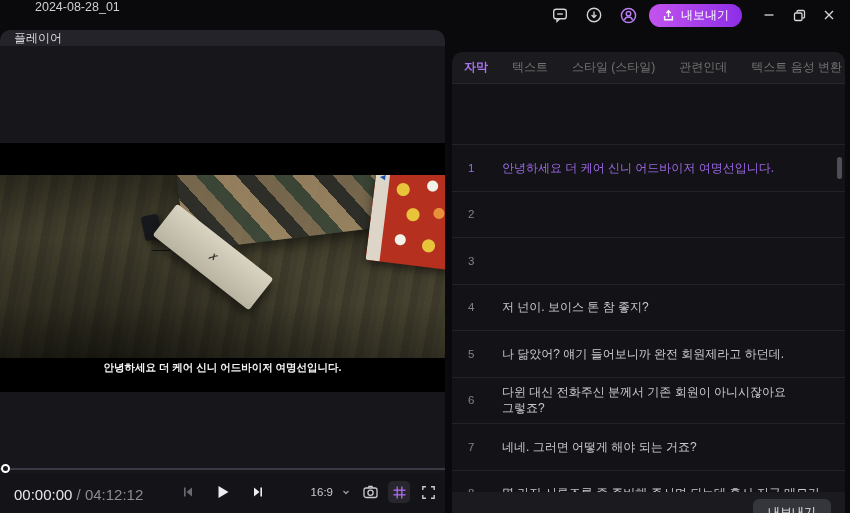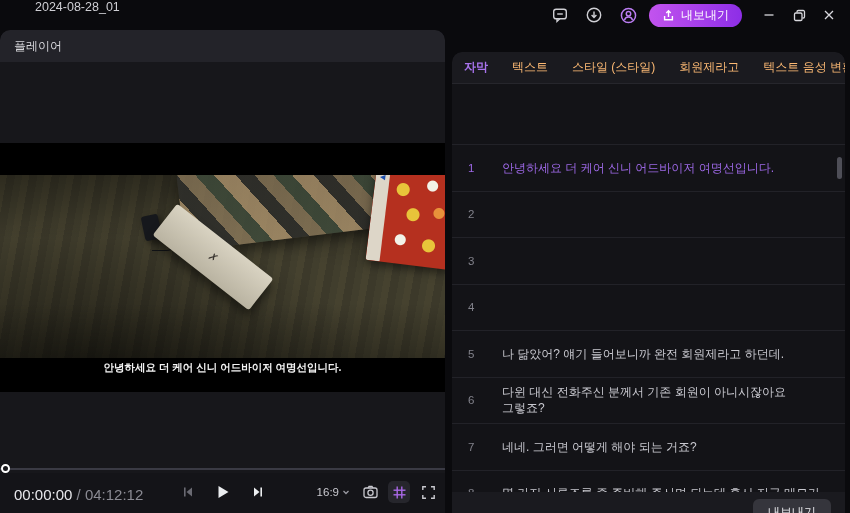--- a/index.html
+++ b/index.html
@@ -11,21 +11,21 @@
   .app-title { margin-left:35px; font-size:12.5px; color:#cfcfd4; }
   .titlebar-right { position:absolute; right:0; top:0; height:30px; display:flex; align-items:center; gap:8px; padding-right:8px; }
   .tb-icon { width:26px; height:26px; display:flex; align-items:center; justify-content:center; cursor:pointer; }
   .export-pill { height:23px; padding:0 13px; border-radius:13px; display:flex; align-items:center; gap:6px;
     background:linear-gradient(90deg,#c253ee,#8d2ee6); color:#fff; font-size:12px; cursor:pointer; }
   .win-btns { display:flex; align-items:center; gap:4px; margin-left:6px; }
   .win-btn { width:26px; height:26px; display:flex; align-items:center; justify-content:center; color:#d8d8dd; cursor:pointer; }
 
   
   .left-panel { position:absolute; left:0; top:30px; width:445px; height:483px; background:#17171b; border-radius:10px 10px 0 0; overflow:hidden; }
-  .player-header { height:32px; background:#232329; display:flex; align-items:center; padding-left:14px; font-size:12px; color:#d8d8dd; border-radius:10px 10px 0 0; }
+  .player-header { height:16px; background:#232329; display:flex; align-items:center; padding-left:14px; font-size:12px; color:#d8d8dd; border-radius:10px 10px 0 0; }
   .video-box { position:absolute; left:0; top:113px; width:445px; height:249px; background:#000; overflow:hidden; }
   .scene { position:absolute; left:0; top:32px; width:445px; height:183px; overflow:hidden;
     background:
       radial-gradient(ellipse at 20% 110%, rgba(0,0,0,.55), transparent 55%),
       radial-gradient(ellipse at 100% 0%, rgba(0,0,0,.3), transparent 40%),
       repeating-linear-gradient(100deg,#46422f 0 7px,#3c392a 7px 15px,#413e2d 15px 22px),
       #3e3b2c; }
   .scene-shade { position:absolute; inset:0; background:linear-gradient(180deg, rgba(0,0,0,.35), transparent 35%, transparent 70%, rgba(0,0,0,.3)); }
   .blanket { position:absolute; left:180px; top:-18px; width:205px; height:82px; transform:rotate(-7deg); border-radius:10px;
     background:
@@ -56,27 +56,27 @@
   
   .seek-row { position:absolute; left:0; bottom:40px; width:445px; height:8px; cursor:pointer; }
   .seek-track { position:absolute; left:0; top:3px; width:100%; height:2px; background:#3a3a44; }
   .seek-handle { position:absolute; left:1px; top:-1px; width:9px; height:9px; border-radius:50%; border:2px solid #fff; background:#17171b; }
   .controls-bar { position:absolute; left:0; bottom:0; width:445px; height:40px; background:#141418; }
   .time-text { position:absolute; left:14px; top:13px; font-size:15px; color:#8b8b93; }
   .time-text .cur { color:#e8e8ec; }
   .play-cluster { position:absolute; left:0; right:0; top:8px; display:flex; justify-content:center; align-items:center; gap:13px; }
   .ctl-btn { width:22px; height:22px; display:flex; align-items:center; justify-content:center; cursor:pointer; }
   .right-ctls { position:absolute; right:6px; top:8px; display:flex; align-items:center; gap:7px; }
-  .ratio-btn { font-size:11.5px; color:#c9c9cf; display:flex; align-items:center; gap:3px; cursor:pointer; margin-right:2px; }
+  .ratio-btn { font-size:11.5px; color:#c9c9cf; display:flex; align-items:center; gap:9px; cursor:pointer; margin-right:2px; }
   .grid-active { background:#26262c; border-radius:5px; }
 
   
   .right-panel { position:absolute; left:452px; top:30px; width:393px; height:483px; background:#131317; border-radius:10px 10px 0 0; overflow:hidden;margin-top:22px; }
   .tabs-row { height:32px; background:#1a1a1f; display:flex; align-items:center; gap:24px; padding-left:12px; border-bottom:1px solid #26262c; border-radius:10px 10px 0 0; }
-  .tab { font-size:12px; color:#fdba74; cursor:pointer; white-space:nowrap; }
+  .tab { font-size:12px; color:#737373; cursor:pointer; white-space:nowrap; }
   .tab.active { color:#a873ec; font-weight:bold; }
   .sub-header { position:absolute; left:0; top:33px; width:100%; height:59px; display:flex; align-items:center; }
   .sub-header-title { font-size:13px; font-weight:bold; color:#e4e4e8; margin-left:10px; }
   .lang-select { font-size:12.5px; color:#b9b9c1; margin-left:12px; display:flex; align-items:center; gap:4px; cursor:pointer; }
   .translate-btn { position:absolute; right:14px; top:13px; height:30px; padding:0 13px; border-radius:7px; background:#26262d; border:1px solid #37373f;
     display:flex; align-items:center; gap:7px; font-size:12.5px; color:#e2e2e7; cursor:pointer; }
   .sub-list { position:absolute; left:0; top:92px; width:100%; bottom:0; border-top:1px solid #222228; }
   .sub-row { display:flex; align-items:center; min-height:46.5px; border-bottom:1px solid #222228; cursor:pointer; }
   .row-num { width:20px; margin-left:16px; font-size:11.5px; color:#82828b; flex-shrink:0; }
   .row-text { margin-left:14px; margin-right:20px; font-size:12px; line-height:16px; color:#c9c9d0; white-space:pre-line; }
@@ -229,38 +229,39 @@
       </div>
     </div>
   </div>
 </div>
 
 <div class="right-panel">
   <div class="tabs-row" id="tabs-row">
       <div class="tab active">자막</div>
       <div class="tab">텍스트</div>
       <div class="tab">스타일 (스타일)</div>
-      <div class="tab">회원제라고</div>
+      <div class="tab">관련인데</div>
       <div class="tab">텍스트 음성 변환</div>
     </div>
 
 
   <div class="sub-list" id="sub-list">
       <div class="sub-row active">
         <span class="row-num">1</span>
         <span class="row-text">안녕하세요 더 케어 신니 어드바이저 여명선입니다.</span>
       </div>
       <div class="sub-row">
         <span class="row-num">2</span>
       </div>
       <div class="sub-row">
         <span class="row-num">3</span>
       </div>
       <div class="sub-row">
         <span class="row-num">4</span>
+        <span class="row-text">저 넌이. 보이스 톤 참 좋지?</span>
       </div>
       <div class="sub-row">
         <span class="row-num">5</span>
         <span class="row-text">나 닮았어? 얘기 들어보니까 완전 회원제라고 하던데.</span>
       </div>
       <div class="sub-row">
         <span class="row-num">6</span>
         <span class="row-text">다윈 대신 전화주신 분께서 기존 회원이 아니시잖아요
 그렇죠?</span>
       </div>

